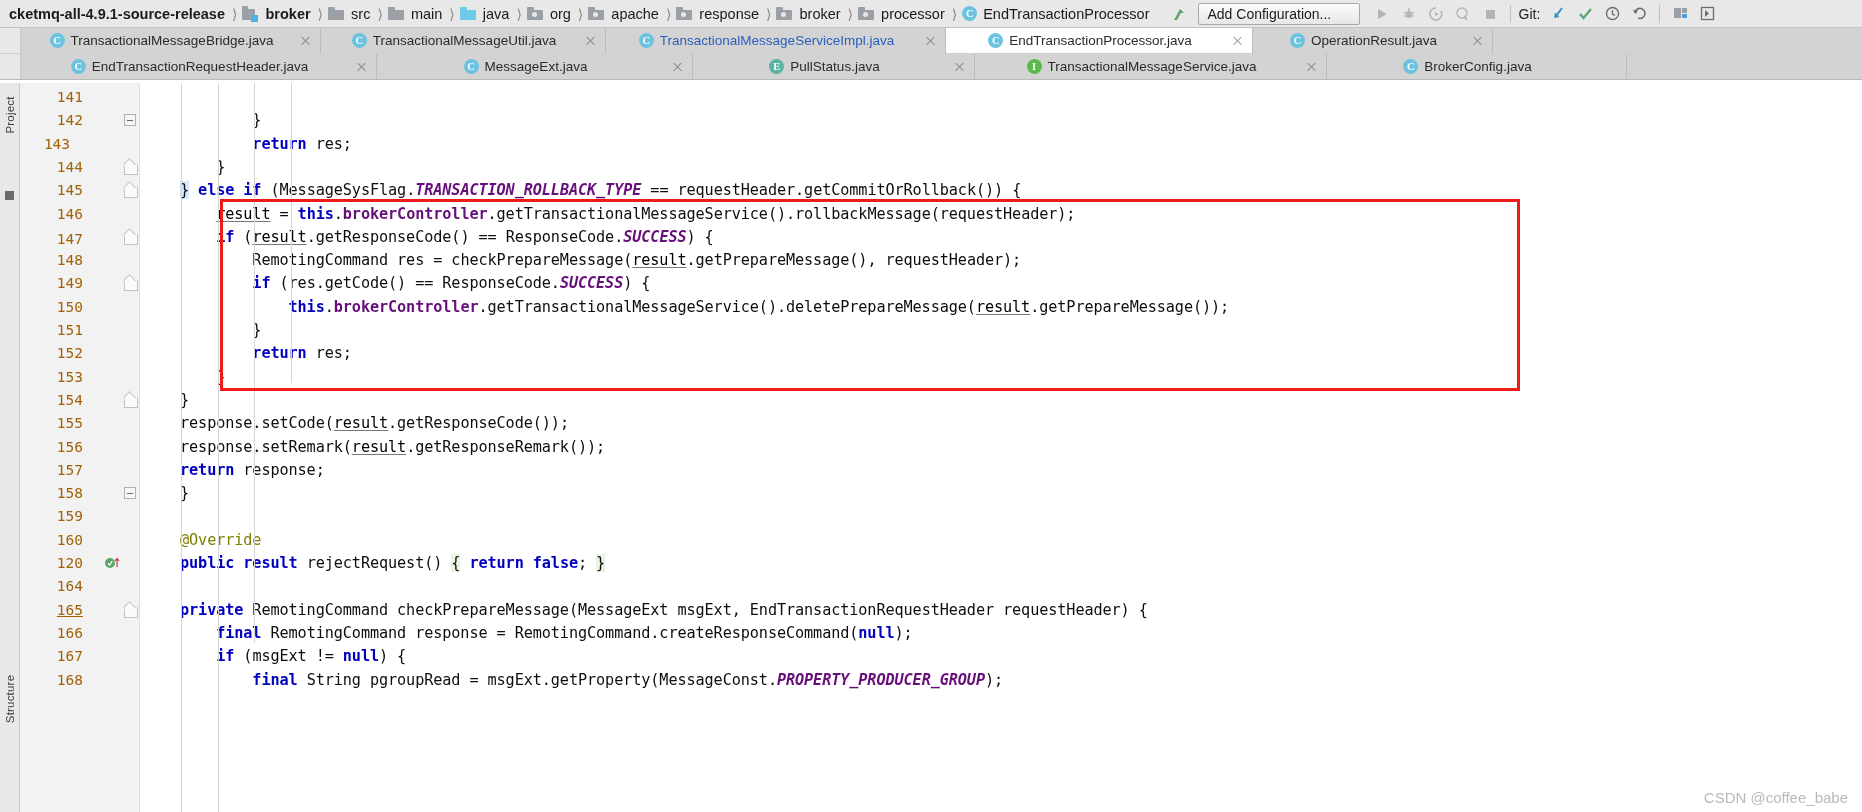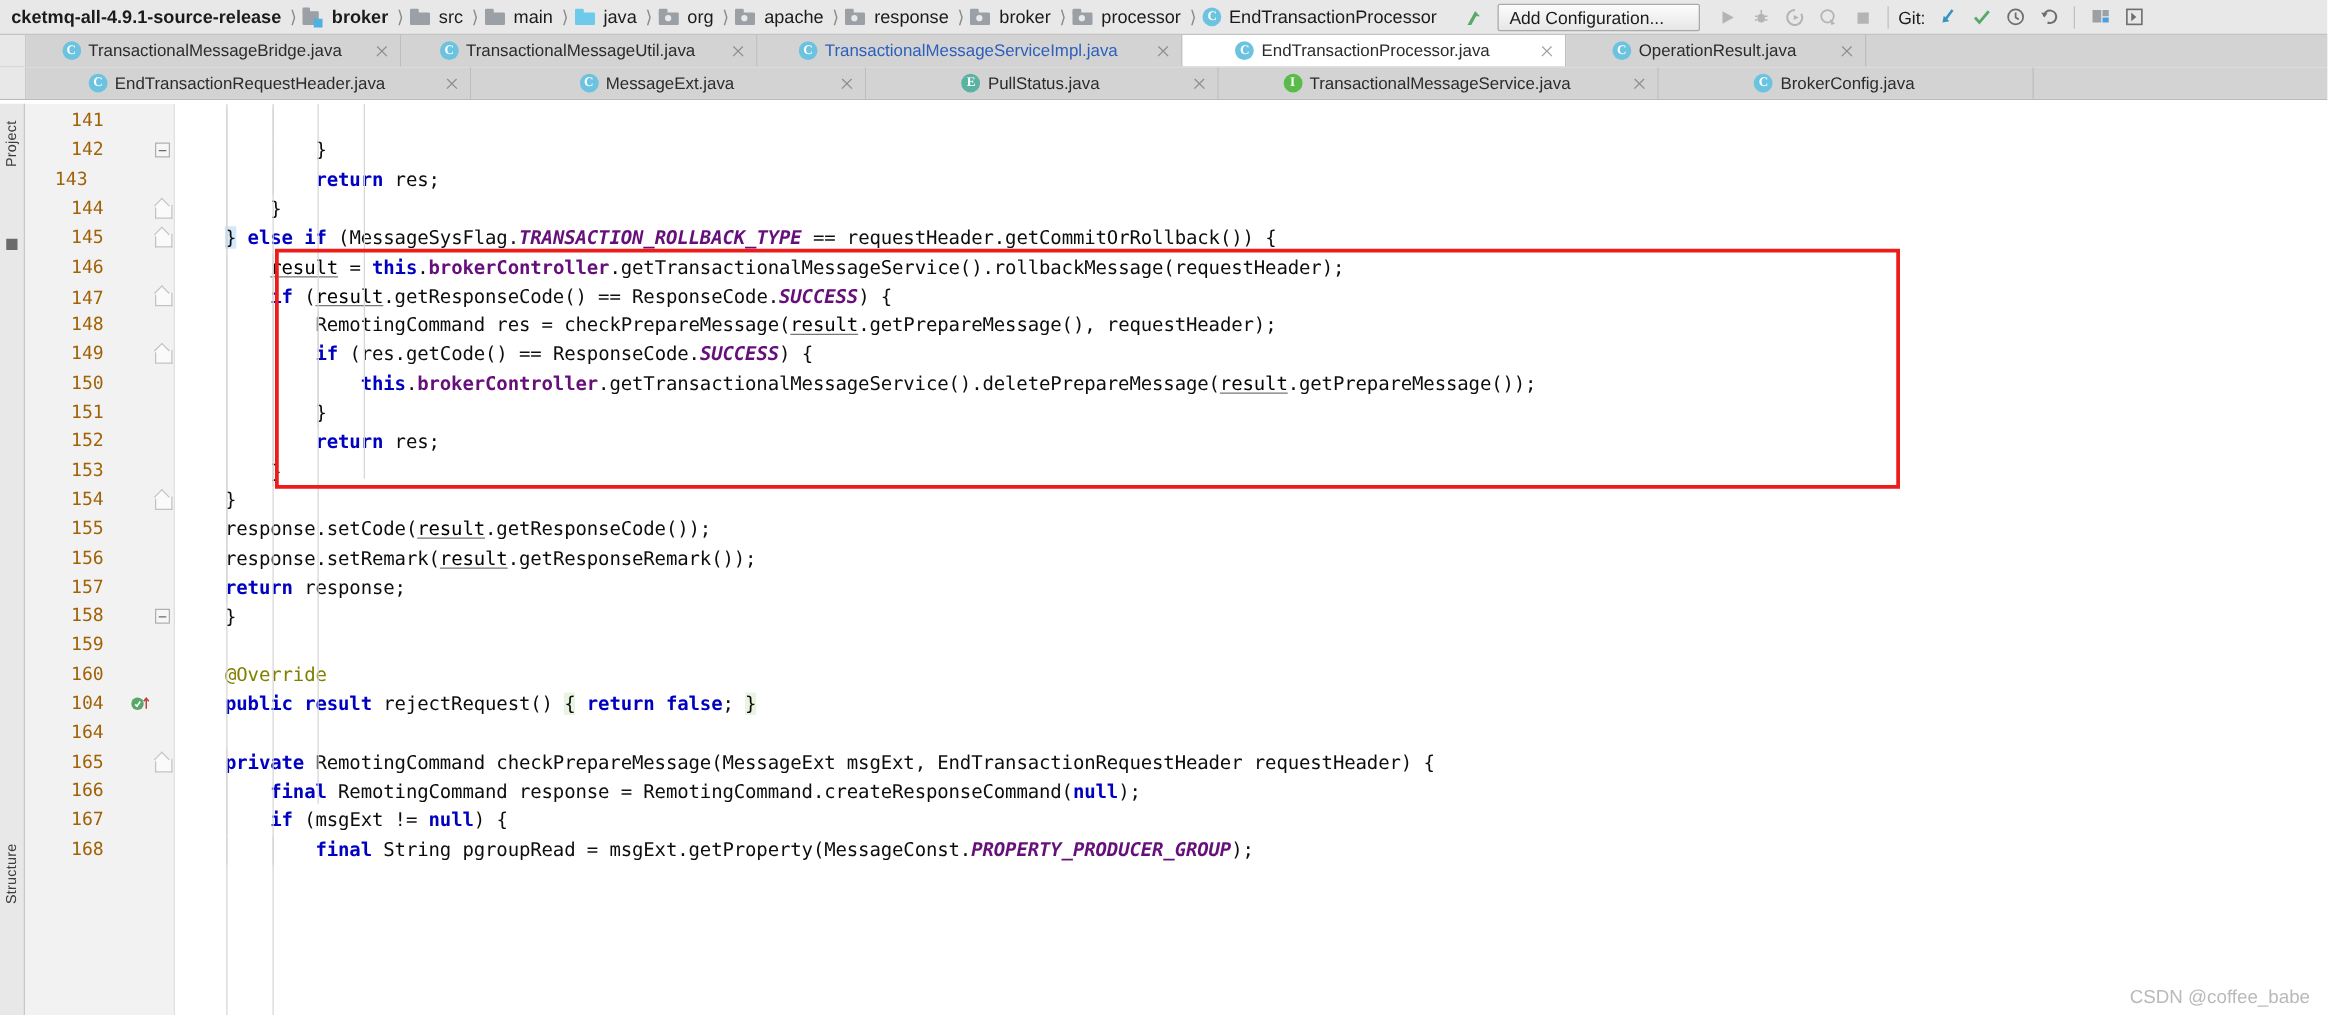--- a/index.html
+++ b/index.html
@@ -490,28 +490,28 @@
       </div>
       <div class="lnum" style="top: 329.2px;">155</div>
       <div class="lnum" style="top: 352.5px;">156</div>
       <div class="lnum" style="top: 375.8px;">157</div>
       <div class="lnum" style="top: 399.1px;">158</div>
       <div class="fold" style="top: 399.1px;">
         <span class="minus"></span>
       </div>
       <div class="lnum" style="top: 422.4px;">159</div>
       <div class="lnum" style="top: 445.7px;">160</div>
-      <div class="lnum" style="top: 469px;">104</div>
+      <div class="lnum" style="top: 469px;">120</div>
       <div class="gmark" style="top: 472px;"><svg width="16" height="16" viewBox="0 0 16 16">
           <circle cx="6" cy="8" r="5" fill="#59a869"></circle>
           <path d="M4.2 8.5 L5.6 10 L8.2 6.2" stroke="#ffffff" stroke-width="1.3" fill="none"></path>
           <path d="M13 12 L13 4 M11 6 L13 3.5 L15 6" stroke="#c04040" stroke-width="1.2" fill="none"></path>
         </svg></div>
       <div class="lnum" style="top: 492.3px;">164</div>
-      <div class="lnum" style="top: 515.6px;">165</div>
+      <div class="lnum" style="top: 515.6px; text-decoration: underline;">165</div>
       <div class="fold" style="top: 515.6px;">
         <span class="caret"></span>
       </div>
       <div class="lnum" style="top: 538.9px;">166</div>
       <div class="lnum" style="top: 562.2px;">167</div>
       <div class="lnum" style="top: 585.5px;">168</div>
     </div>
   <div class="code-area" id="code-area">
       <div class="iguide" style="left: 41px; top: 3px; height: 23.3px;"></div>
       <div class="iguide" style="left: 77.72px; top: 3px; height: 23.3px;"></div>

